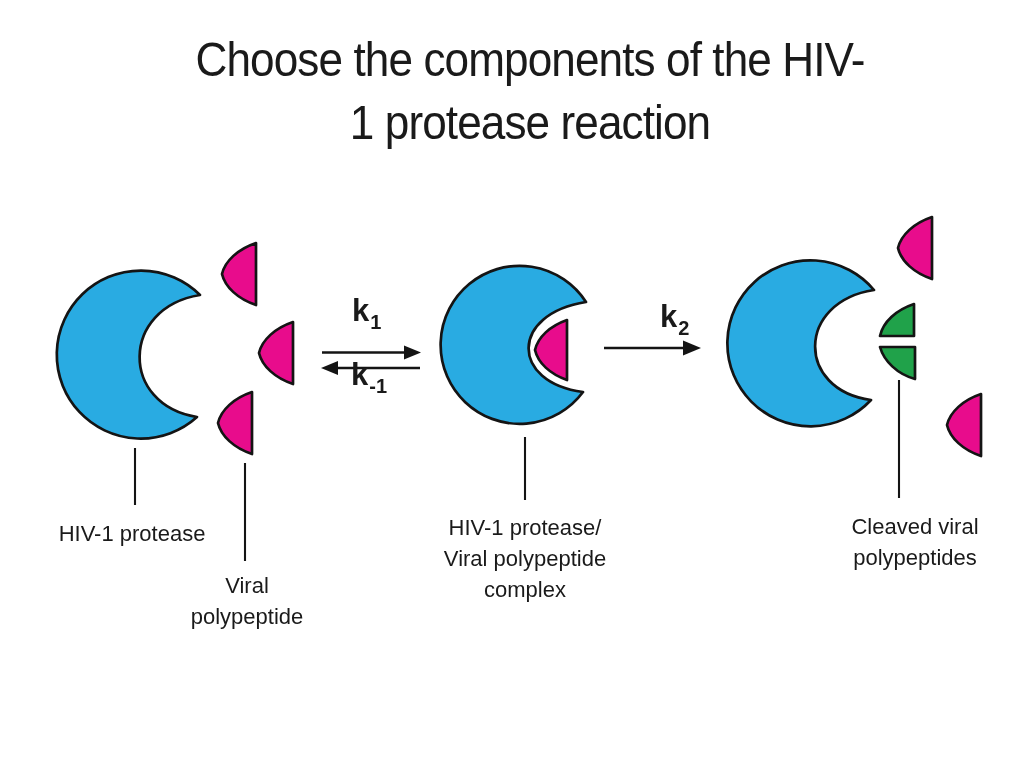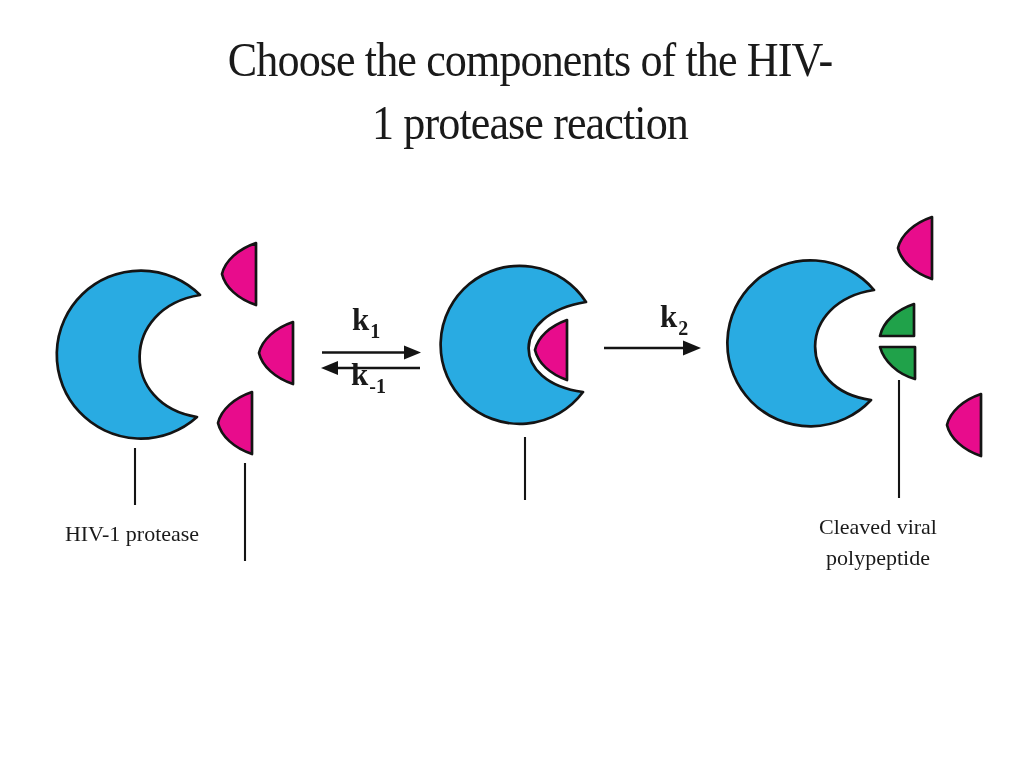--- a/index.html
+++ b/index.html
@@ -11,21 +11,21 @@
     --background: #FFFFFF;
   }
   * { margin: 0; padding: 0; box-sizing: border-box; }
   html, body { background: var(--background); }
   body {
     width: 1024px; height: 768px;
     font-family: "Liberation Sans", "DejaVu Sans", sans-serif;
     color: var(--text);
     overflow: hidden;
   }
-  .slide { position: relative; width: 1024px; height: 580px; background: var(--background); font-family: Liberation Serif, serif; }
+  .slide { position: relative; width: 1024px; height: 580px; background: var(--background); }
 
   .title {
     position: absolute;
     left: 130px; top: 28px; width: 800px;
     text-align: center;
     font-size: 49px;
     line-height: 63px;
     font-weight: 400;
     letter-spacing: -1px;
     transform: scaleX(0.9);
@@ -114,34 +114,41 @@
       <path class="shape green" d="M 880,347 C 884,361 897,374 915,379 L 915,347 Z"></path>
       <use href="#bullet-shape" class="shape pink" transform="translate(947,394)"></use>
     </g>
 
     <line class="connector" x1="135" y1="448" x2="135" y2="505"></line>
     <line class="connector" x1="245" y1="463" x2="245" y2="561"></line>
     <line class="connector" x1="525" y1="437" x2="525" y2="500"></line>
     <line class="connector" x1="899" y1="380" x2="899" y2="498"></line>
   </svg>
 
-  <div class="k-label" style="left:352px; top:302px;">
+  <div class="k-label" style="left:352px; top:293px;">
     <span>k</span><span class="sub">1</span>
   </div>
   <div class="k-label" style="left:351px; top:357px;">
     <span>k</span><span class="sub">-1</span>
   </div>
   <div class="k-label" style="left:660px; top:299px;">
     <span>k</span><span class="sub">2</span>
   </div>
 
   <div class="shape-label" style="left:32px; top:518px; width:200px;">HIV-1 protease</div>
 
+  <div class="shape-label" style="left:147px; top:570px; width:200px;">
+    <div>Viral</div>
+    <div>polypeptide</div>
+  </div>
 
   <div class="shape-label" style="left:405px; top:512px; width:240px;">
+    <div>HIV-1 protease/</div>
+    <div>Viral polypeptide</div>
+    <div>complex</div>
   </div>
 
-  <div class="shape-label" style="left:778px; top:511px; width:200px;">
+  <div class="shape-label" style="left:815px; top:511px; width:200px;">
     <div>Cleaved viral</div>
-    <div>polypeptide</div>
+    <div>polypeptides</div>
   </div>
 
 </div>
 
 </body></html>

